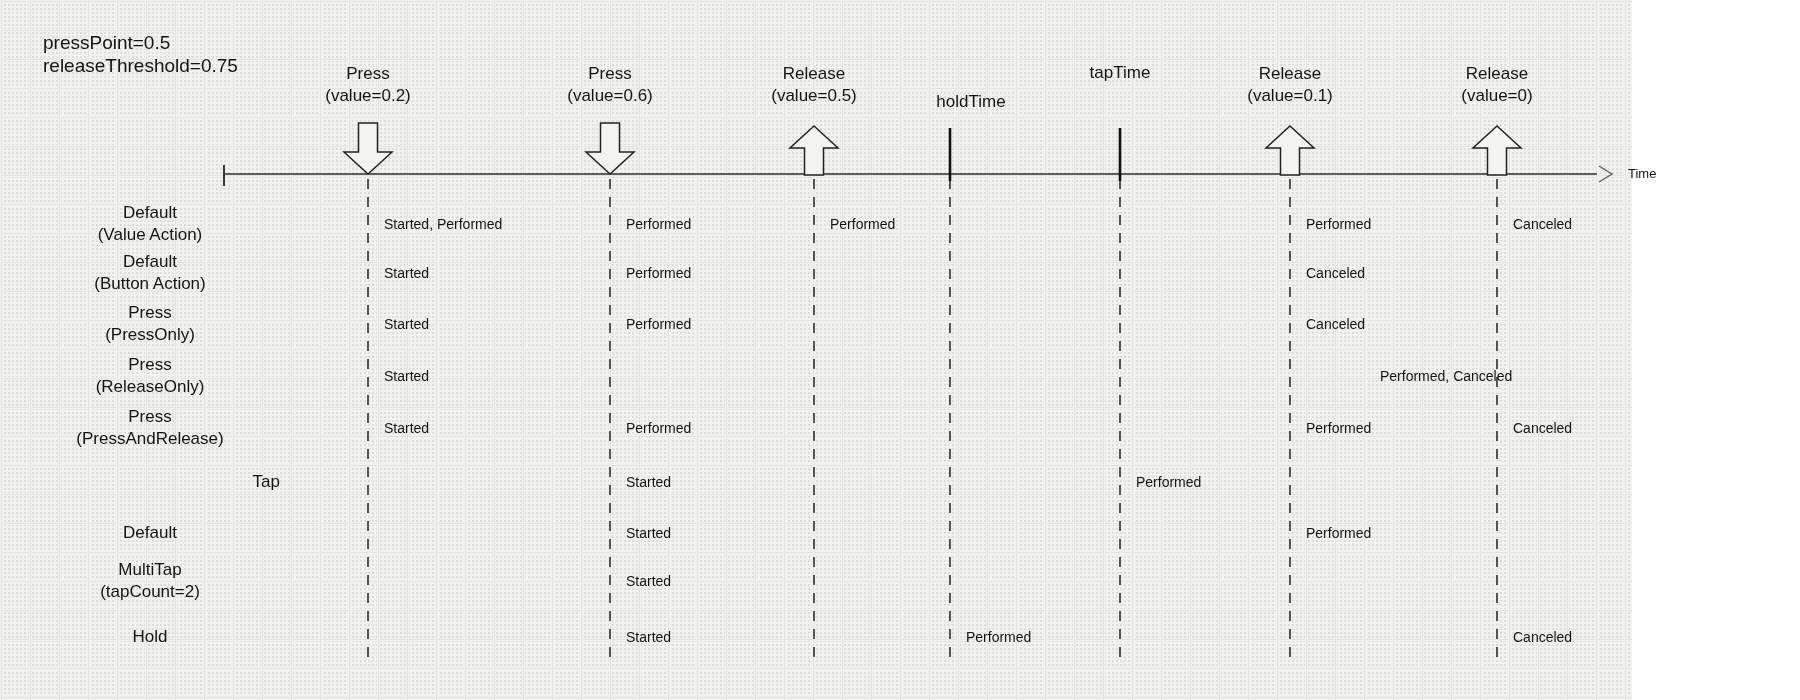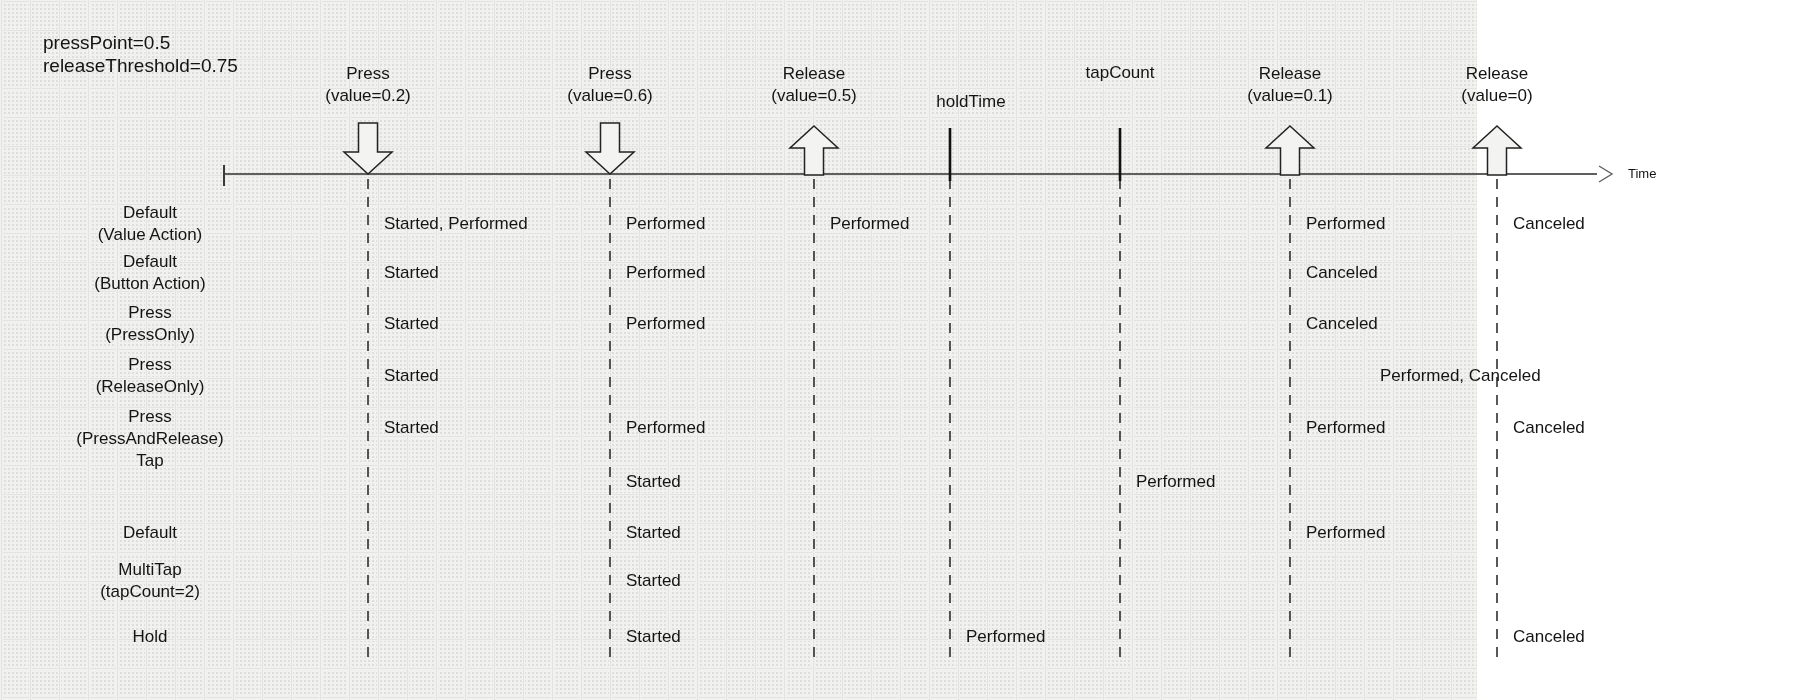--- a/index.html
+++ b/index.html
@@ -2,21 +2,21 @@
 <html><head>
 <meta charset="utf-8">
 <style>
   html, body { margin: 0; padding: 0; }
   body {
     width: 1800px; height: 700px; overflow: hidden;
     font-family: "Liberation Sans", "DejaVu Sans", sans-serif;
     color: #141414;
   }
   .canvas {
-    position: relative; width: 1477px; height: 700px;
+    position: relative; width: 1632px; height: 700px;
     background-color: #f1f1ef;
     background-image:
       linear-gradient(90deg, #f1f1ef 0px, #f1f1ef 1px, #e3e3e1 1px, #e3e3e1 2px, #f1f1ef 2px, #f1f1ef 3px, transparent 3px),
       linear-gradient(180deg, #f1f1ef 0px, #f1f1ef 1px, #e3e3e1 1px, #e3e3e1 2px, #f1f1ef 2px, #f1f1ef 3px, transparent 3px),
       radial-gradient(circle at 1px 1px, #dededb 0.9px, transparent 1.2px);
     background-size: 29px 29px, 29px 29px, 4px 4px;
   }
   .annotation {
     position: absolute; left: 43px; top: 31px;
     font-size: 19px; line-height: 23px; white-space: nowrap;
@@ -26,21 +26,21 @@
     position: absolute; transform: translateX(-50%);
     font-size: 17px; line-height: 22px; text-align: center;
     white-space: pre-line;
   }
   .row-label {
     position: absolute; left: 20px; width: 260px;
     font-size: 17px; line-height: 22px; text-align: center;
     white-space: pre-line;
   }
   .event-cell {
-    position: absolute; font-size: 17px; line-height: 22px; white-space: nowrap;
+    position: absolute; font-size: 14px; line-height: 22px; white-space: nowrap;
   }
   .time-label {
     position: absolute; font-size: 13px; line-height: 20px; white-space: nowrap;
   }
 </style>
 </head>
 <body>
 
 <div class="canvas">
 
@@ -72,21 +72,21 @@
   <div class="time-label" style="left: 1628px; top: 164px;">Time</div>
 
   <div id="markers">
       <div class="marker-label" style="left: 368px; top: 63px;">Press
 (value=0.2)</div>
       <div class="marker-label" style="left: 610px; top: 63px;">Press
 (value=0.6)</div>
       <div class="marker-label" style="left: 814px; top: 63px;">Release
 (value=0.5)</div>
       <div class="marker-label" style="left: 950px; top: 91px; margin-left: 21px;">holdTime</div>
-      <div class="marker-label" style="left: 1120px; top: 62px;">tapCount</div>
+      <div class="marker-label" style="left: 1120px; top: 62px;">tapTime</div>
       <div class="marker-label" style="left: 1290px; top: 63px;">Release
 (value=0.1)</div>
       <div class="marker-label" style="left: 1497px; top: 63px;">Release
 (value=0)</div>
     </div>
   <div id="rows">
       <div class="row-label" style="top: 202px;">Default
 (Value Action)</div>
       <div class="event-cell" style="left: 384px; top: 213px;">Started, Performed</div>
       <div class="event-cell" style="left: 626px; top: 213px;">Performed</div>
@@ -106,21 +106,21 @@
       <div class="row-label" style="top: 354px;">Press
 (ReleaseOnly)</div>
       <div class="event-cell" style="left: 384px; top: 365px;">Started</div>
       <div class="event-cell" style="left: 1380px; top: 365px;">Performed, Canceled</div>
       <div class="row-label" style="top: 406px;">Press
 (PressAndRelease)</div>
       <div class="event-cell" style="left: 384px; top: 417px;">Started</div>
       <div class="event-cell" style="left: 626px; top: 417px;">Performed</div>
       <div class="event-cell" style="left: 1306px; top: 417px;">Performed</div>
       <div class="event-cell" style="left: 1513px; top: 417px;">Canceled</div>
-      <div class="row-label" style="top: 450px;">Tap</div>
+      <div class="row-label" style="top: 471px; text-align: right;">Tap</div>
       <div class="event-cell" style="left: 626px; top: 471px;">Started</div>
       <div class="event-cell" style="left: 1136px; top: 471px;">Performed</div>
       <div class="row-label" style="top: 522px;">Default</div>
       <div class="event-cell" style="left: 626px; top: 522px;">Started</div>
       <div class="event-cell" style="left: 1306px; top: 522px;">Performed</div>
       <div class="row-label" style="top: 559px;">MultiTap
 (tapCount=2)</div>
       <div class="event-cell" style="left: 626px; top: 570px;">Started</div>
       <div class="row-label" style="top: 626px;">Hold</div>
       <div class="event-cell" style="left: 626px; top: 626px;">Started</div>

